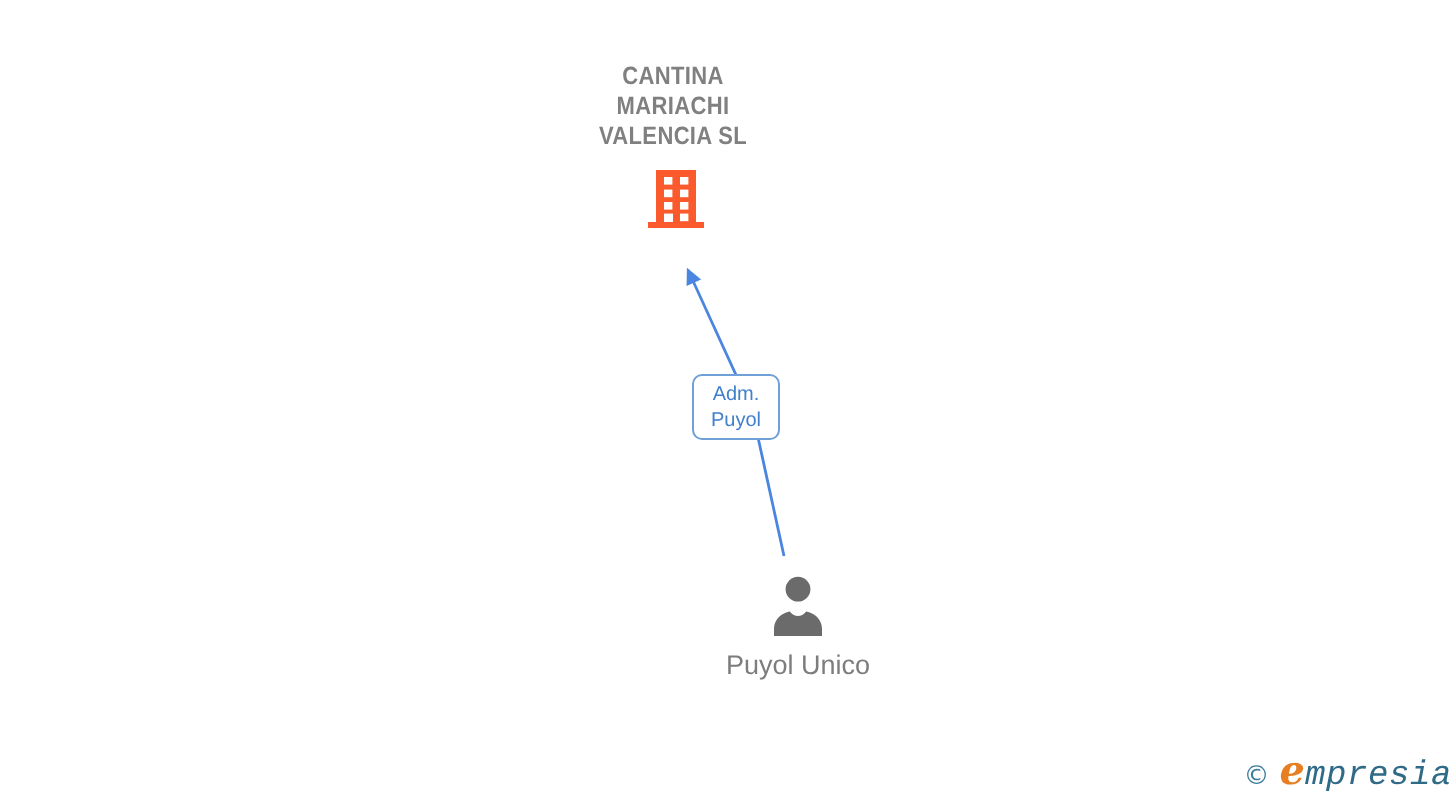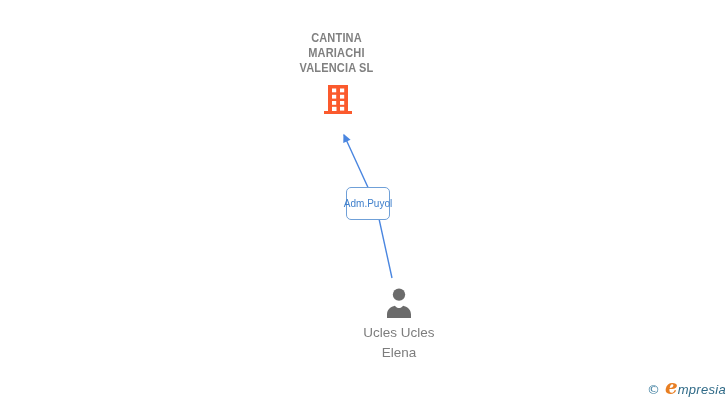--- a/index.html
+++ b/index.html
@@ -26,21 +26,21 @@
   .company-name span { display:block; }
   .building-icon-wrap { position:absolute; left:321px; top:84px; width:34px; height:32px; cursor:pointer; }
   .bfill { fill:var(--building-orange,#FB5A2D); }
   .bwin  { fill:#ffffff; }
 
   
   .adm-box {
     position:absolute; left:346px; top:187px; width:44px; height:33px;
     box-sizing:border-box; background:#ffffff;
     border:1.5px solid var(--box-border-blue,#6FA0D8); border-radius:5px;
-    display:flex; flex-direction:row; align-items:center; justify-content:center;
+    display:flex; flex-direction:column; align-items:center; justify-content:center;
     font-size:10px; line-height:13px; color:var(--box-text-blue,#4080CC);
   }
 
   
   .person-icon-wrap { position:absolute; left:384px; top:287px; width:30px; height:32px; cursor:pointer; }
   .pfill { fill:var(--person-gray,#6B6B6B); }
   .person-name {
     position:absolute; left:309px; top:323px; width:180px;
     text-align:center; font-size:13.5px; line-height:20px;
     color:var(--name-gray,#7D7D7D); cursor:pointer;
@@ -54,22 +54,22 @@
   }
   .footer .copy {
     font-family:"DejaVu Sans", sans-serif; font-size:13px;
     color:var(--copyright-teal,#3A7C9E); margin-right:5px;
   }
   .footer .brand-e {
     font-family:"DejaVu Serif", serif; font-style:italic; font-weight:bold;
     font-size:20px; color:var(--brand-orange,#E87E22); line-height:1;
   }
   .footer .brand-rest {
-    font-family:Liberation Sans, sans-serif; font-style:italic;
-    font-size:13px; color:var(--brand-teal,#2F6A87); letter-spacing:0.3px; line-height:1;
+    font-family:Liberation Mono, monospace; font-style:italic;
+    font-size:17px; color:var(--brand-teal,#2F6A87); letter-spacing:0.3px; line-height:1;
   }
 </style>
 </head>
 <body>
 
 <div class="canvas">
 
   <svg class="connector-svg" viewBox="0 0 728 400" aria-hidden="true">
     <defs>
       <marker id="arw" markerUnits="userSpaceOnUse" markerWidth="10" markerHeight="10" refX="7.5" refY="4.5" orient="auto">
@@ -106,22 +106,21 @@
   </div>
 
   <div class="person-icon-wrap">
     <svg viewBox="0 0 30 32" width="30" height="32" aria-hidden="true">
       <circle class="pfill" cx="15" cy="7.6" r="6.2"></circle>
       <path class="pfill" d="M3,31 v-3.6 c0,-5 3.9,-7.9 7.9,-8.7 c1.2,1.5 2.7,2.3 4.1,2.3 c1.4,0 2.9,-0.8 4.1,-2.3 c4,0.8 7.9,3.7 7.9,8.7 V31 Z"></path>
     </svg>
   </div>
 
   <div class="person-name">
-    <span>Ucles Ucles</span>
-    <span>Elena</span>
+    <span>Puyol Unico</span>
   </div>
 
   <div class="footer">
     <span class="copy">©</span>
     <span class="brand-e">e</span>
     <span class="brand-rest">mpresia</span>
   </div>
 
 </div>
 

